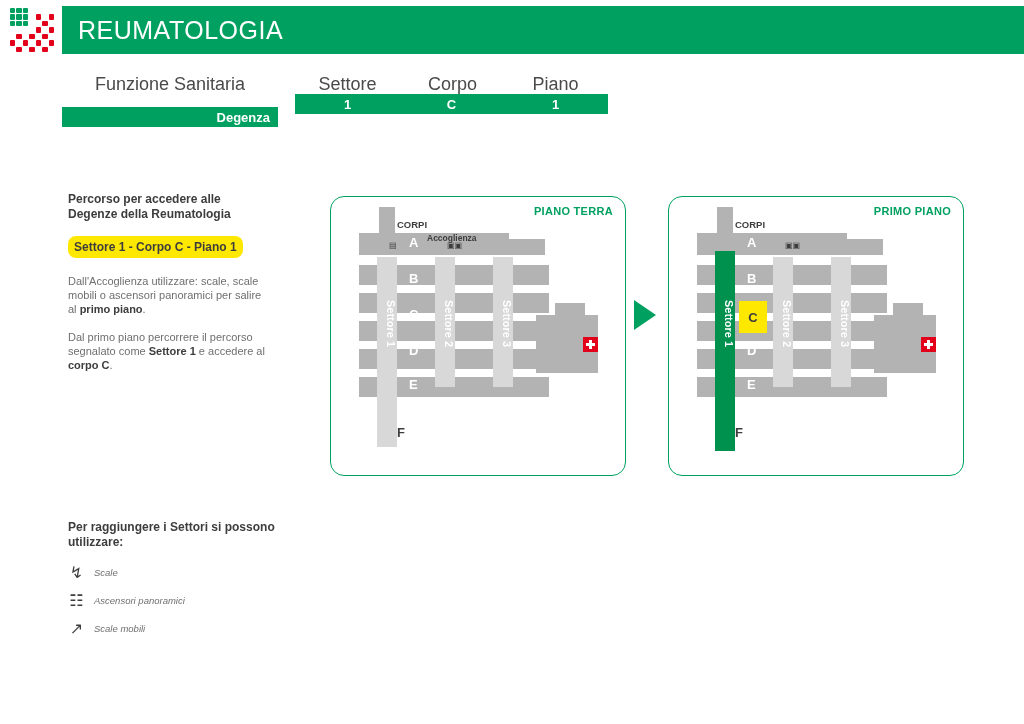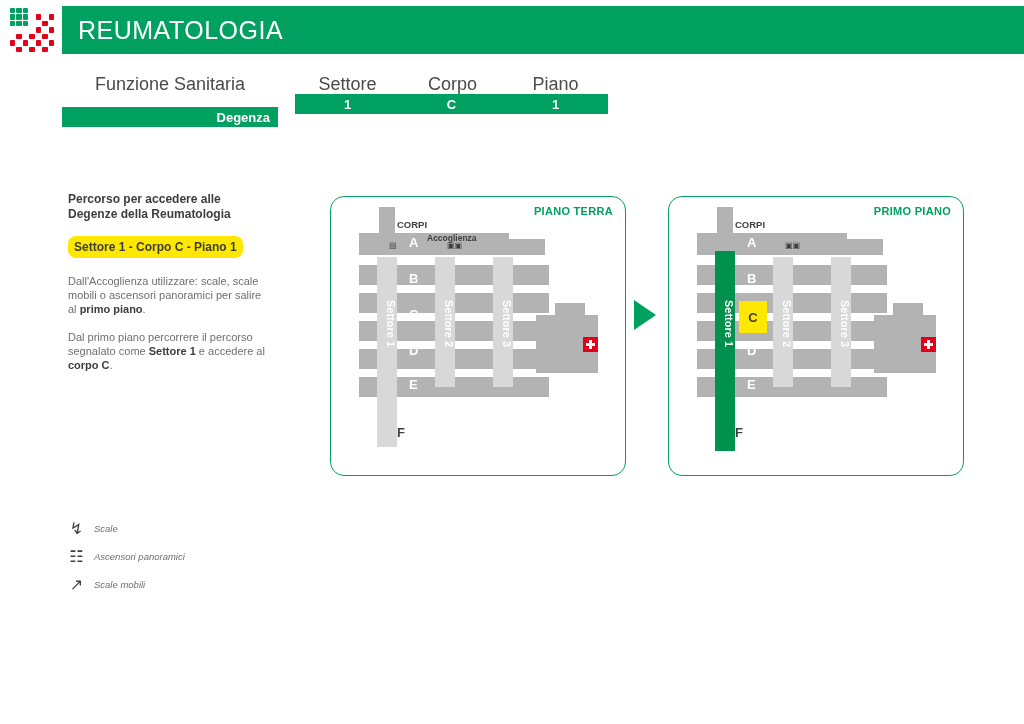--- a/index.html
+++ b/index.html
@@ -330,20 +330,21 @@
 </div>
 
 <div class="left-col">
   <p class="intro">Percorso per accedere alle Degenze della Reumatologia</p>
   <div class="highlight">Settore 1 - Corpo C - Piano 1</div>
   <p class="para"><span>Dall'Accoglienza utilizzare: scale, scale mobili o ascensori panoramici per salire al </span><b>primo piano</b><span>.</span></p>
   <p class="para"><span>Dal primo piano percorrere il percorso segnalato come </span><b>Settore 1</b><span> e accedere al </span><b>corpo C</b><span>.</span></p>
 </div>
 
 <div class="legend-block">
+  <div class="legend-title">Per raggiungere i Settori si possono utilizzare:</div>
 
   <div class="legend-row">
     <span class="legend-icon">↯</span>
     <span class="legend-text">Scale</span>
   </div>
 
   <div class="legend-row">
     <span class="legend-icon">☷</span>
     <span class="legend-text">Ascensori panoramici</span>
   </div>

